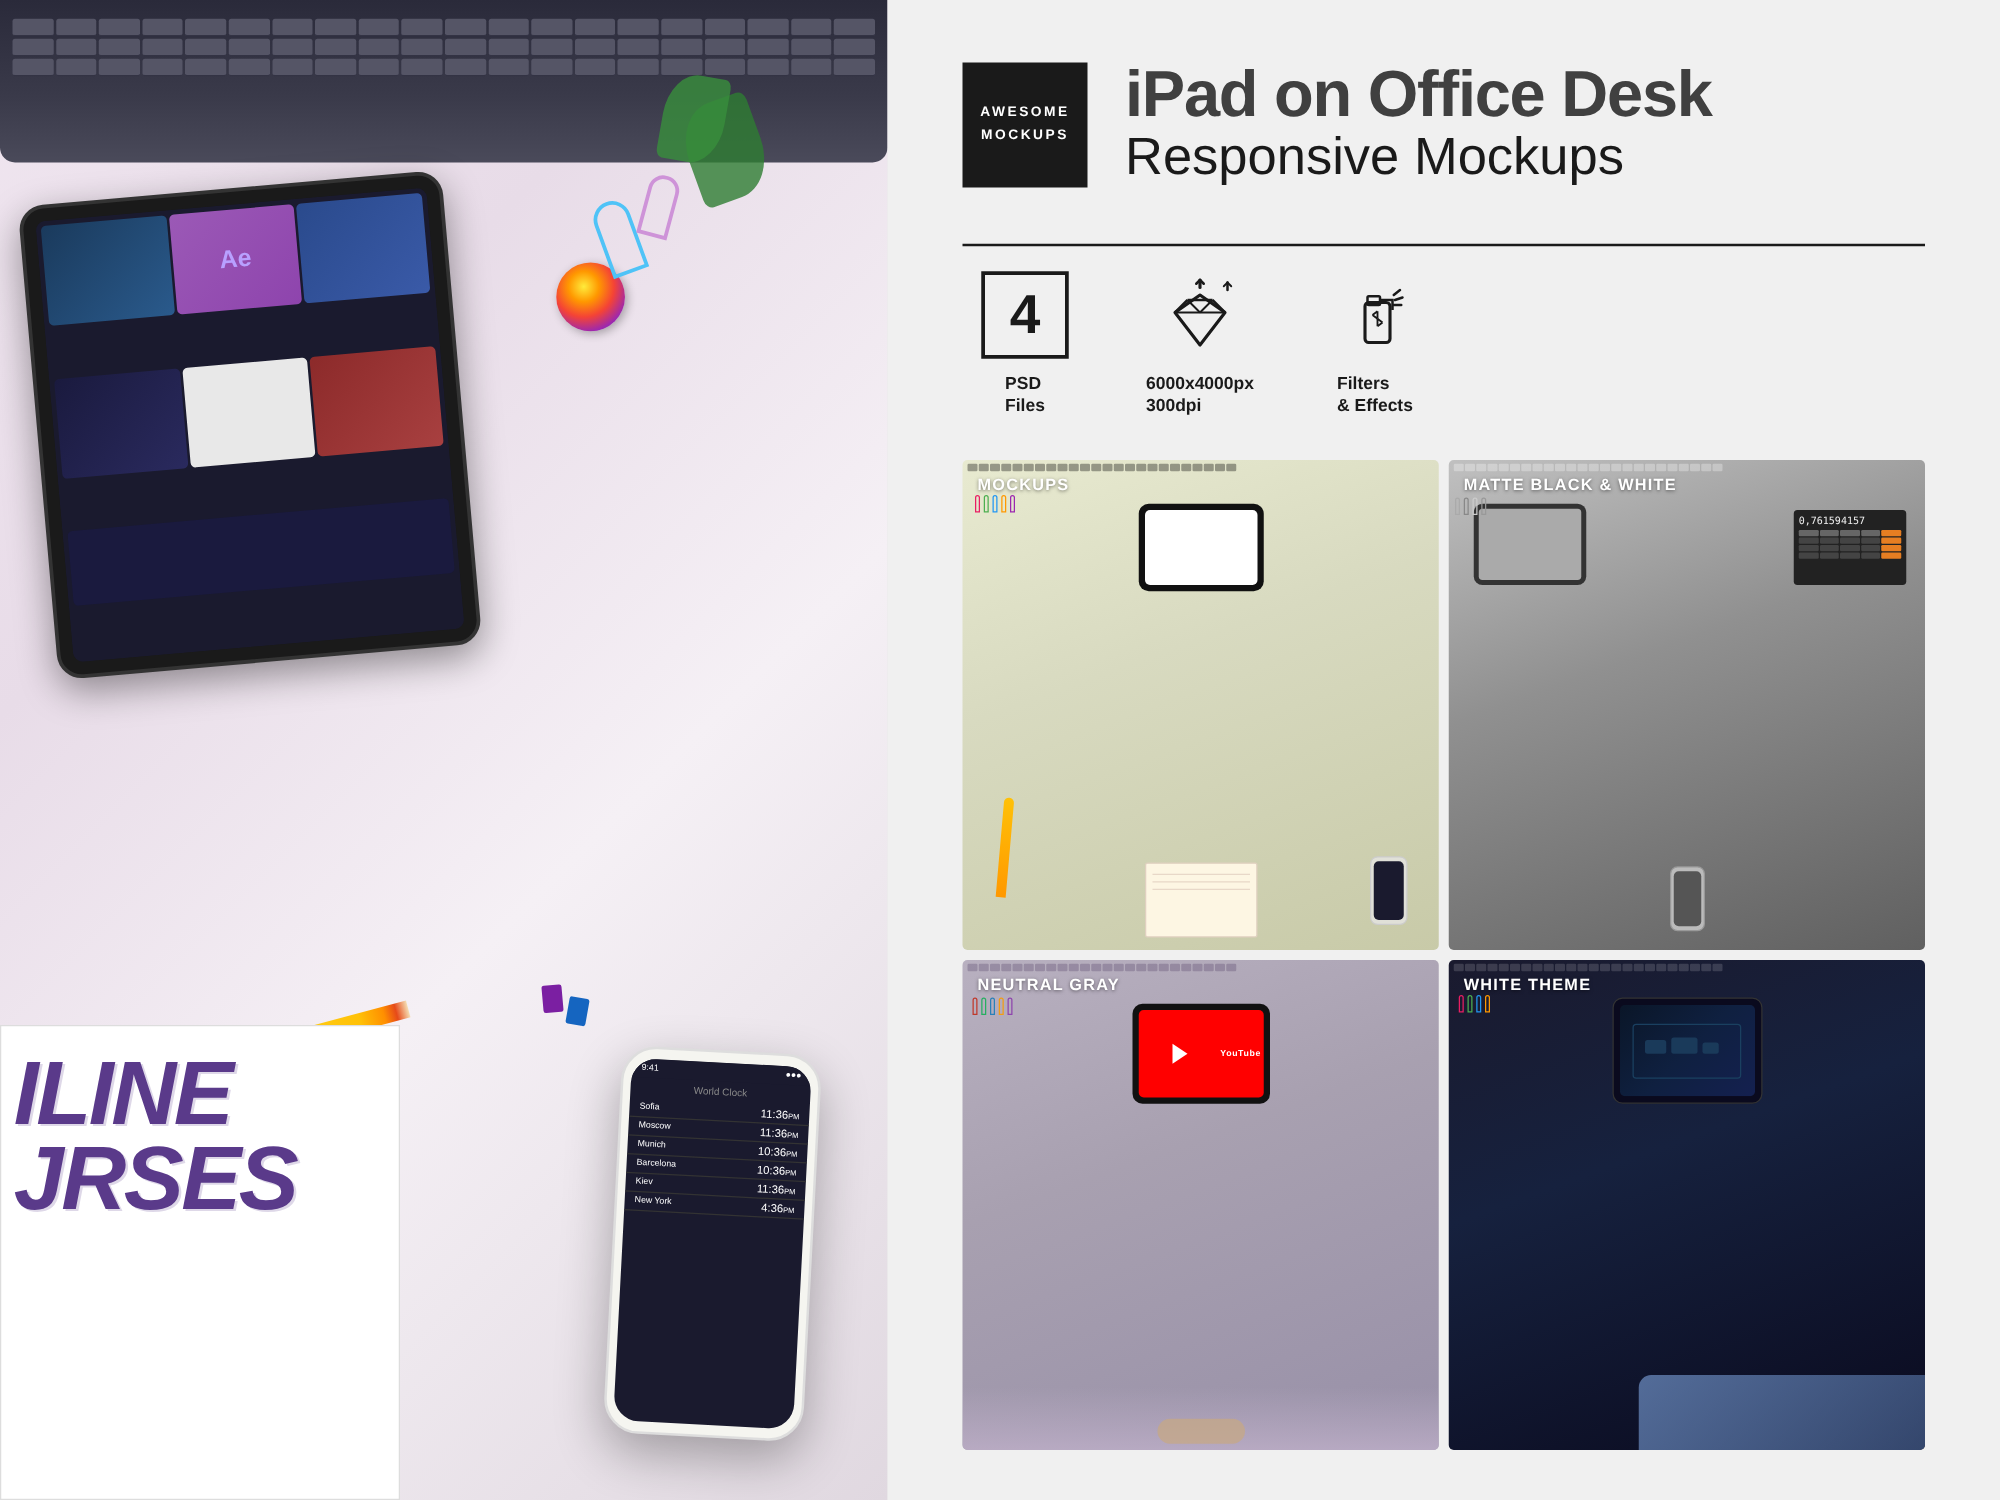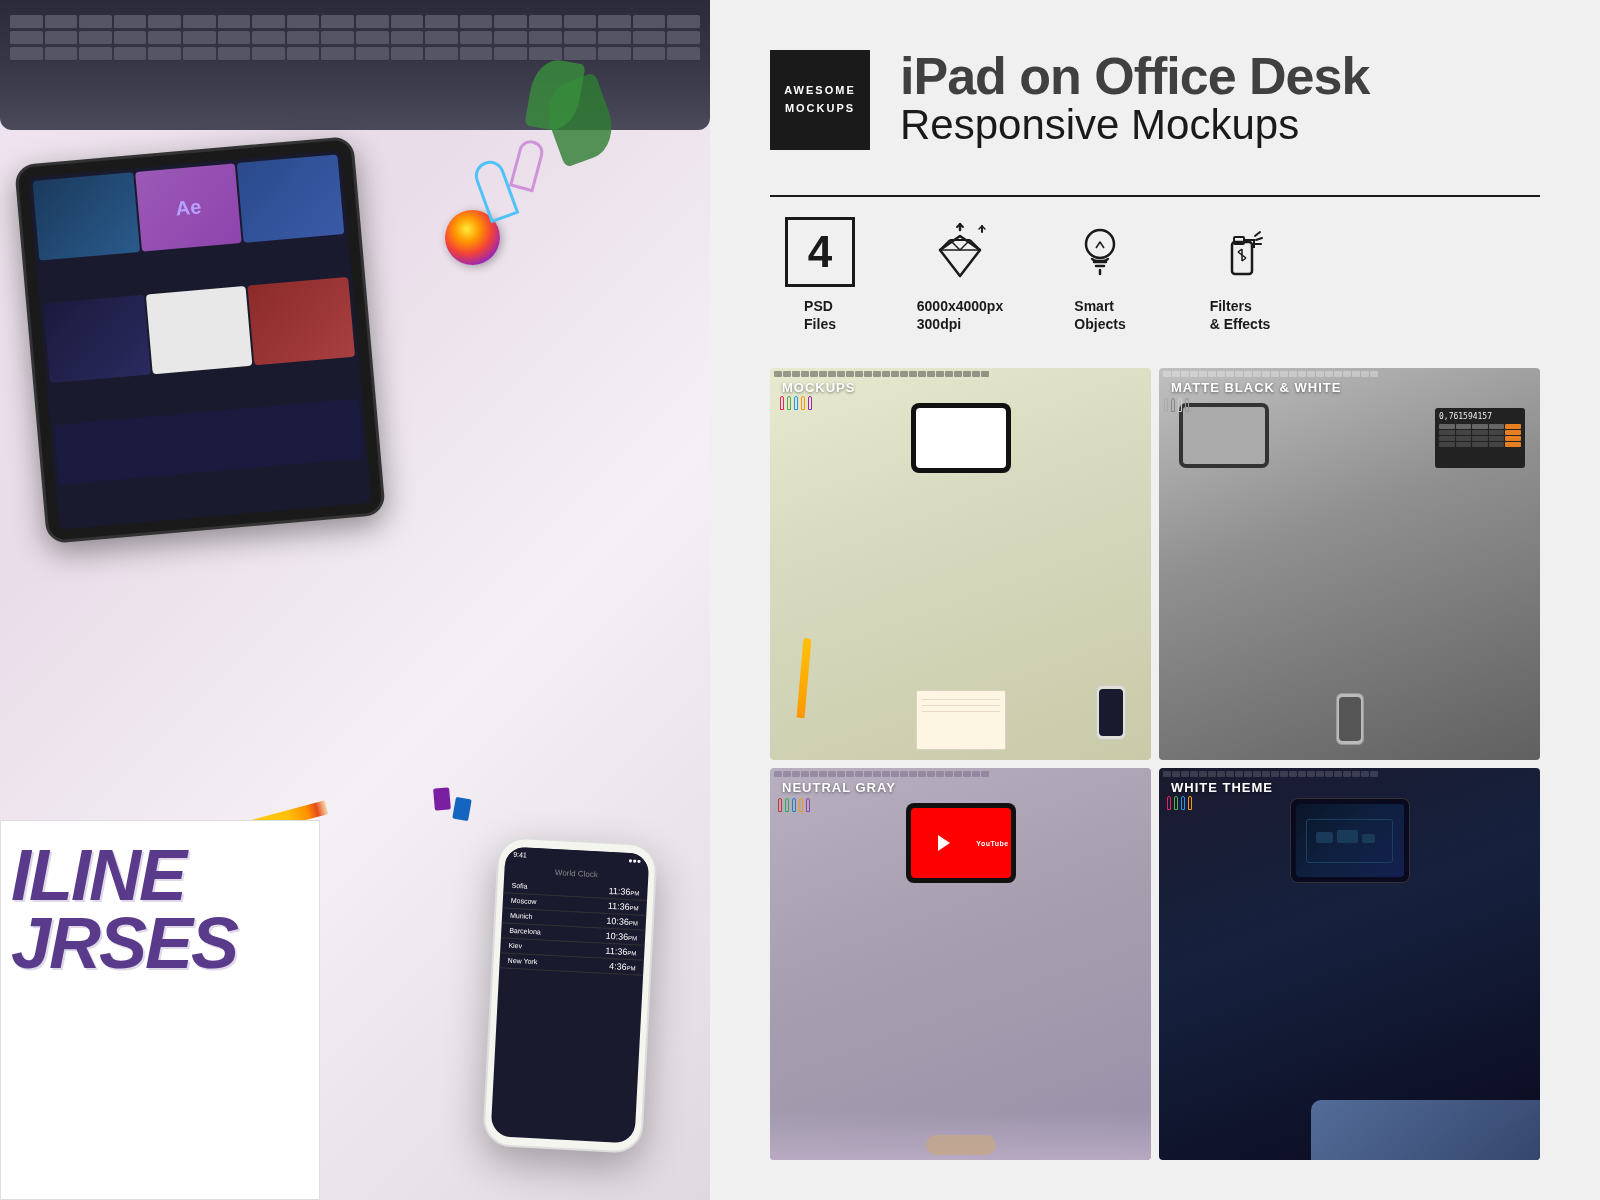--- a/index.html
+++ b/index.html
@@ -693,34 +693,20 @@
           <line x1="40" y1="18" x2="50" y2="28" stroke="#1a1a1a" stroke-width="2"></line>
           <line x1="20" y1="18" x2="30" y2="28" stroke="#1a1a1a" stroke-width="1.5"></line>
           <line x1="40" y1="18" x2="30" y2="28" stroke="#1a1a1a" stroke-width="1.5"></line>
           <line x1="10" y1="28" x2="30" y2="28" stroke="#1a1a1a" stroke-width="1.5"></line>
           <line x1="30" y1="28" x2="50" y2="28" stroke="#1a1a1a" stroke-width="1.5"></line>
         </svg>
       </div>
       <span class="feature-label">6000x4000px<br>300dpi</span>
     </div>
 
-    <div class="feature-item">
-      <div class="feature-icon">
-        <svg viewBox="0 0 60 60" fill="none" xmlns="http://www.w3.org/2000/svg">
-          <circle cx="30" cy="22" r="14" fill="none" stroke="#1a1a1a" stroke-width="2.5"></circle>
-          <path d="M22 36 C22 40 38 40 38 36" fill="none" stroke="#1a1a1a" stroke-width="2.5"></path>
-          <path d="M24 40 L36 40" stroke="#1a1a1a" stroke-width="2.5" stroke-linecap="round"></path>
-          <path d="M26 44 L34 44" stroke="#1a1a1a" stroke-width="2.5" stroke-linecap="round"></path>
-          <line x1="30" y1="48" x2="30" y2="52" stroke="#1a1a1a" stroke-width="2.5" stroke-linecap="round"></line>
-
-          <path d="M26 26 L30 20 L34 26" fill="none" stroke="#1a1a1a" stroke-width="1.5" stroke-linejoin="round"></path>
-        </svg>
-      </div>
-      <span class="feature-label">Smart<br>Objects</span>
-    </div>
 
     <div class="feature-item">
       <div class="feature-icon">
         <svg viewBox="0 0 60 60" fill="none" xmlns="http://www.w3.org/2000/svg">
 
           <rect x="22" y="20" width="20" height="32" rx="3" fill="none" stroke="#1a1a1a" stroke-width="2.5"></rect>
           <rect x="24" y="15" width="10" height="7" rx="1" fill="none" stroke="#1a1a1a" stroke-width="2"></rect>
           <path d="M34 18 L44 18 L44 26" fill="none" stroke="#1a1a1a" stroke-width="2"></path>
 
           <line x1="45" y1="14" x2="50" y2="10" stroke="#1a1a1a" stroke-width="2" stroke-linecap="round"></line>

